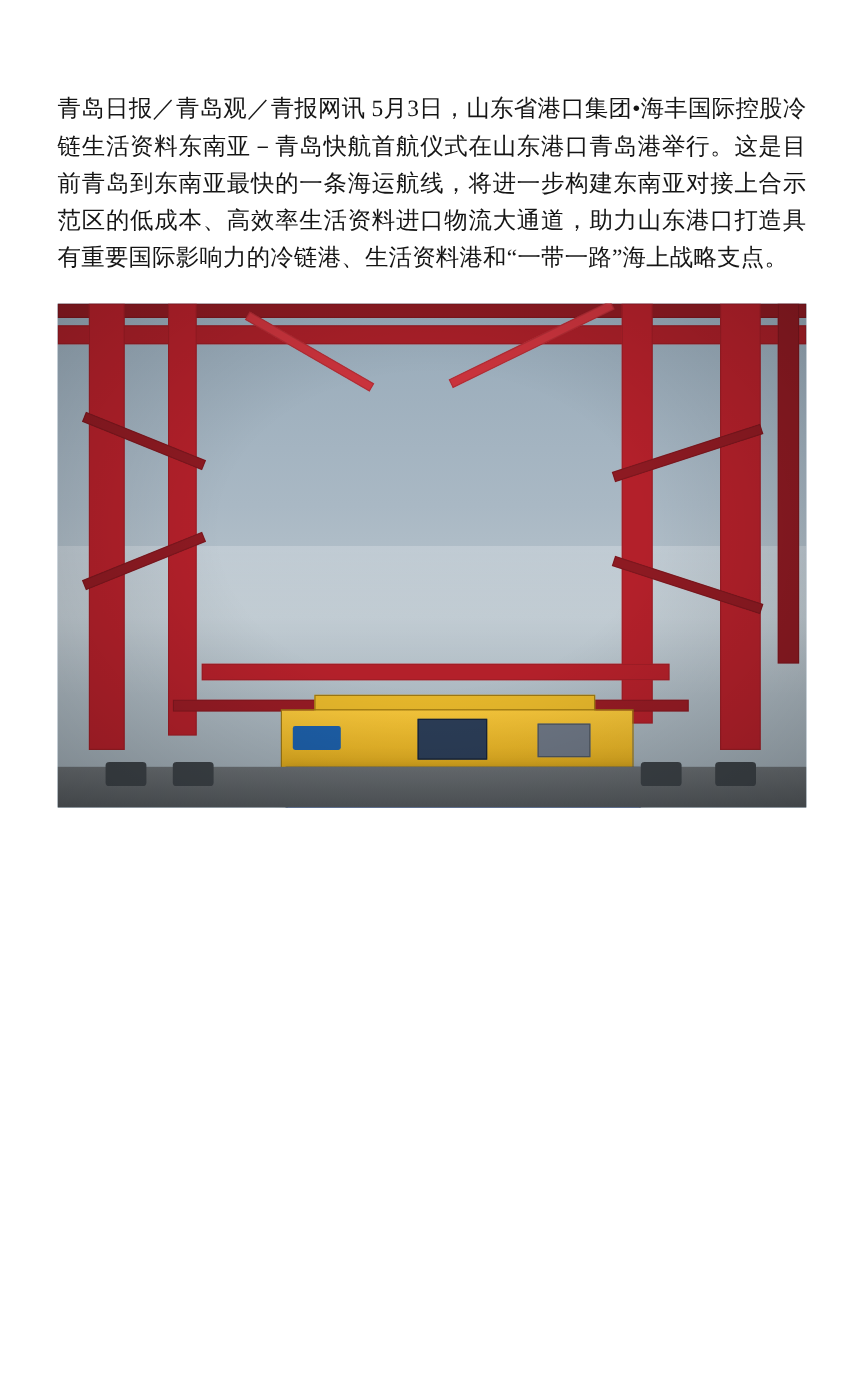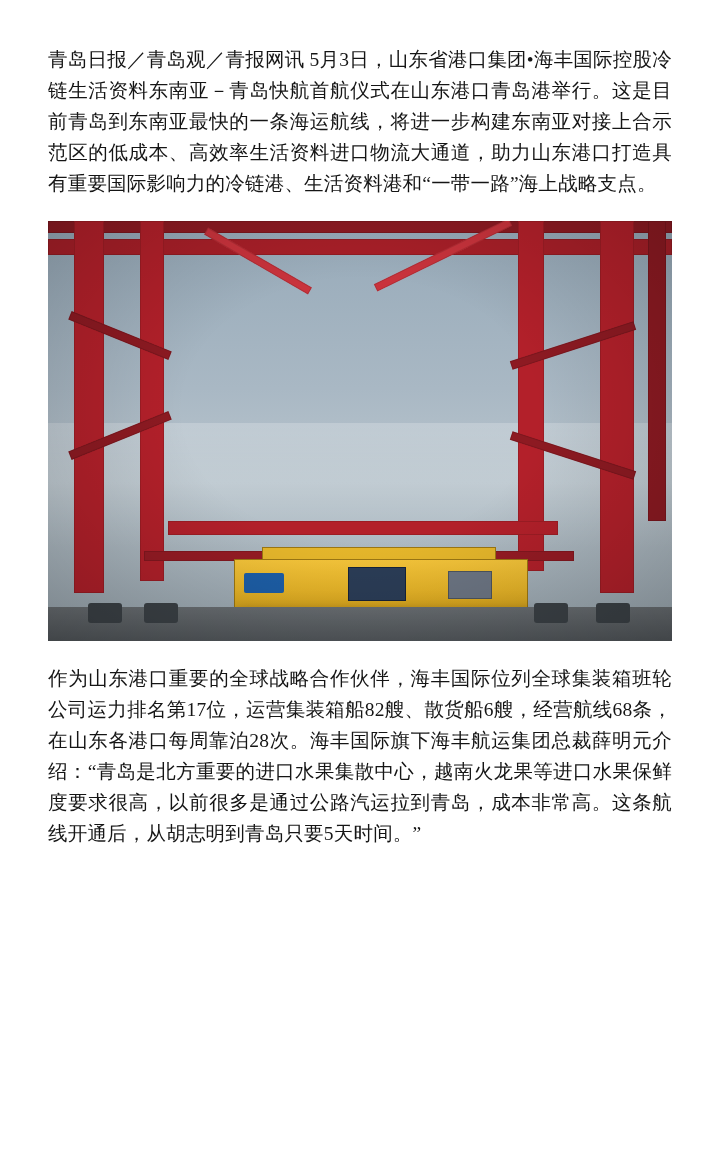--- a/index.html
+++ b/index.html
@@ -13,20 +13,21 @@
     font-family: "Liberation Serif", "DejaVu Serif", serif;
     color: #1a1a1a;
     overflow: hidden;
   }
   .page {
     width: 720px;
     height: 958px;
     position: relative;
     box-sizing: border-box;
     padding: 44px 48px 12px 48px;
+    margin-top: 32px;
   }
   .article-para {
     font-size: 19.5px;
     line-height: 31px;
     letter-spacing: 0.2px;
     text-align: justify;
     margin: 0 0 15px 0;
     color: #151515;
   }
   .lead-para {
@@ -215,15 +216,14 @@
 
     <div class="dock-floor"></div>
     <div class="wheel" style="left:40px;"></div>
     <div class="wheel" style="left:96px;"></div>
     <div class="wheel" style="left:486px;"></div>
     <div class="wheel" style="left:548px;"></div>
 
     <div class="vignette"></div>
   </div>
 
-  <p class="article-para">作为山东港口重要的全球战略合作伙伴，海丰国际位列全球集装箱班轮公司运力排名第17位，运营集装箱船82艘、散货船6艘，经营航线68条，在山东各港口每周靠泊28次。海丰国际旗下海丰航运集团总裁薛明元介绍：“青岛是北方重要的进口水果集散中心，越南火龙果等进口水果保鲜度要求很高，以前很多是通过公路汽运拉到青岛，成本非常高。这条航线开通后，从胡志明到青岛只要5天时间。”</p>
 
 </div>
 
 </body></html>

